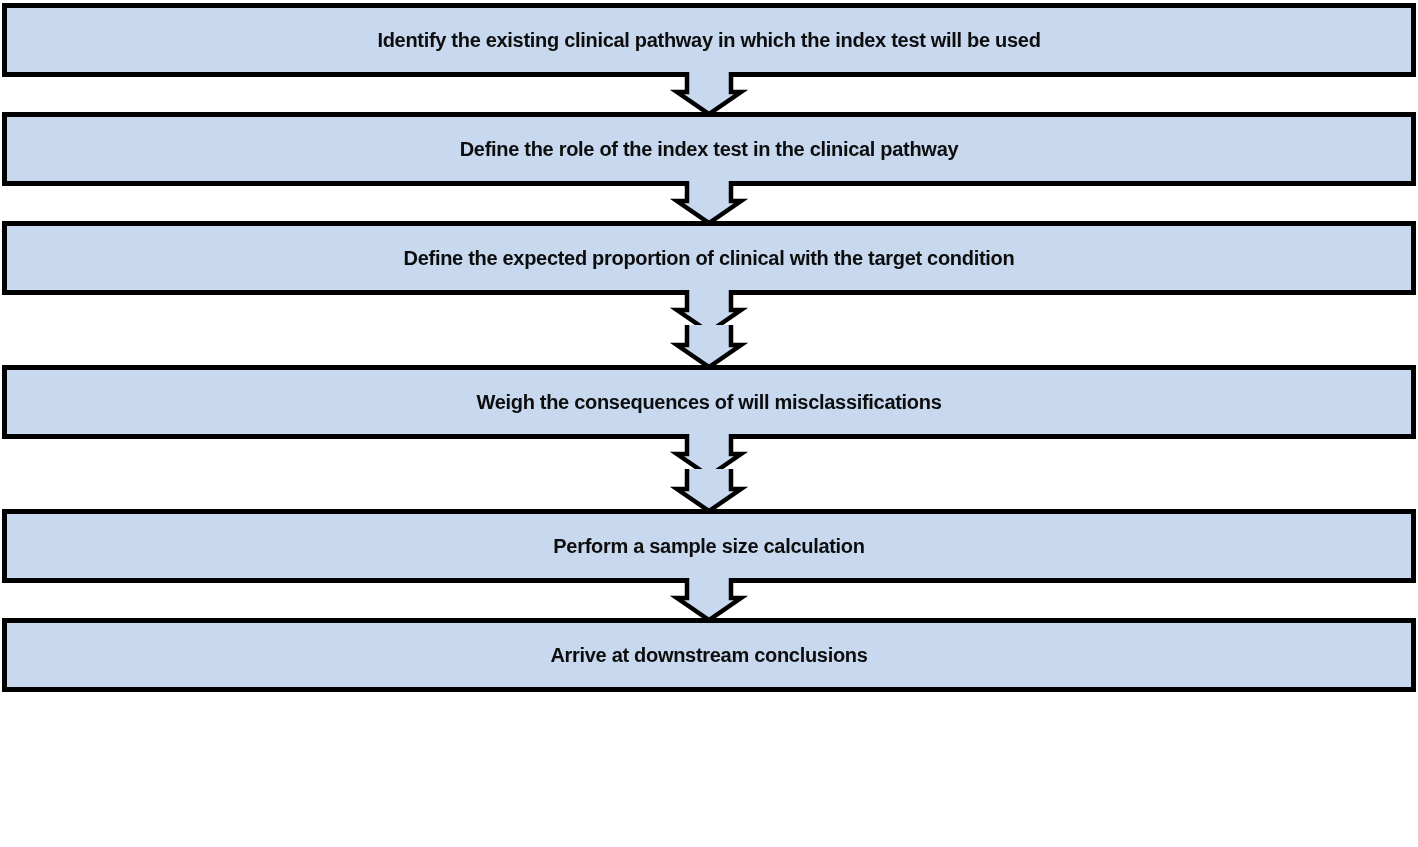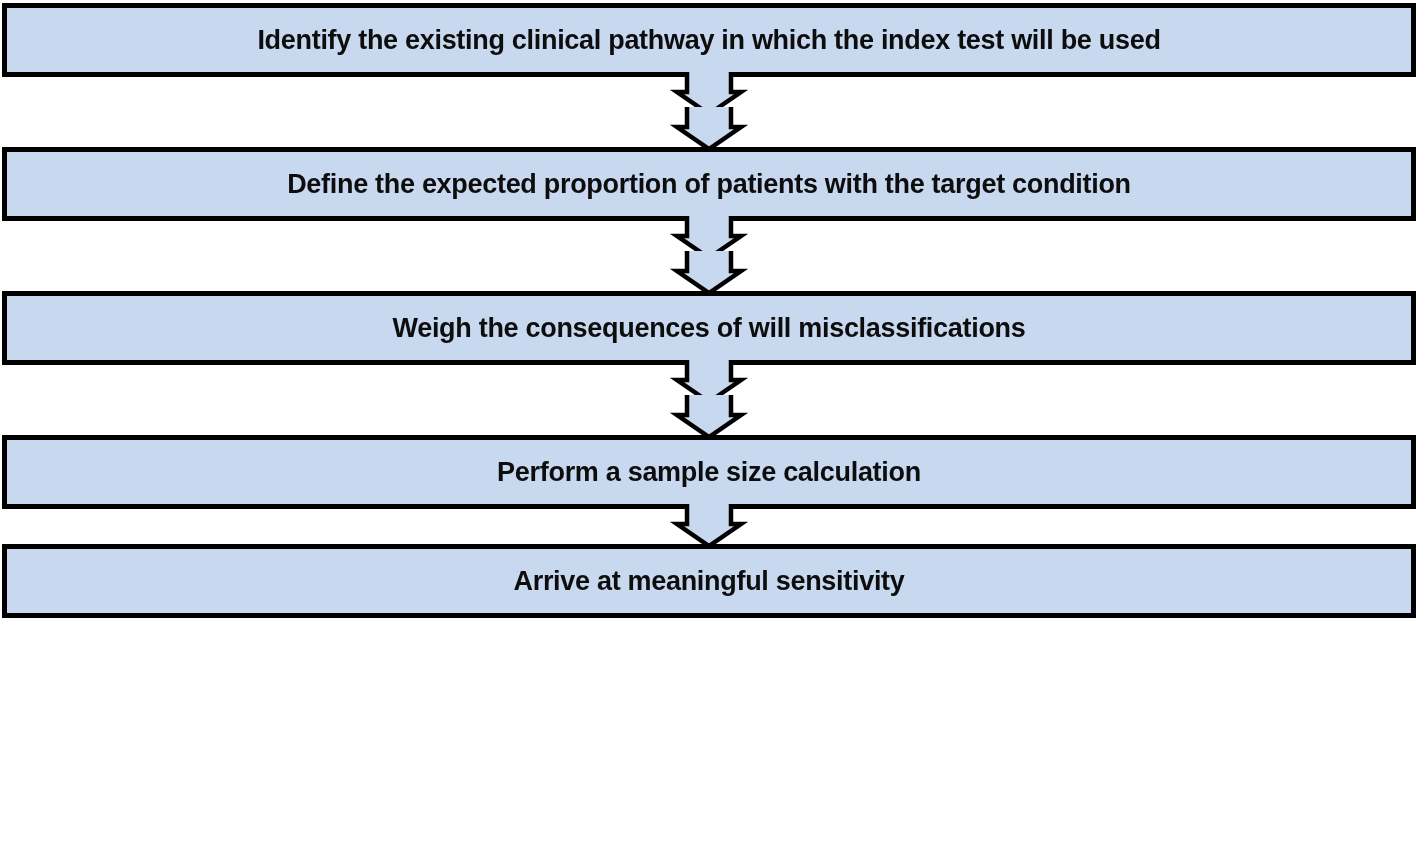--- a/index.html
+++ b/index.html
@@ -30,21 +30,21 @@
     border: 5px solid var(--border-color);
     background: var(--box-fill);
     display: flex;
     align-items: center;
     justify-content: center;
     position: relative;
     z-index: 1;
   }
   .step span {
     font-weight: bold;
-    font-size: 27px;
+    font-size: 20px;
     letter-spacing: -0.3px;
     color: var(--text-color);
     white-space: nowrap;
     text-align: center;
   }
   .connector {
     height: 35px;
     position: relative;
   }
   .connector svg {
@@ -73,29 +73,32 @@
     <div class="step">
       <span>Identify the existing clinical pathway in which the index test will be used</span>
     </div>
 
     <div class="connector">
       <svg viewBox="0 0 80 46" aria-hidden="true">
         <path d="M18 0 L18 20 L8 20 L40 42 L72 20 L62 20 L62 0"></path>
       </svg>
     </div>
 
+    <div class="step">
+      <span>Define the role of the index test in the clinical pathway</span>
+    </div>
 
     <div class="connector">
       <svg viewBox="0 0 80 46" aria-hidden="true">
         <path d="M18 0 L18 20 L8 20 L40 42 L72 20 L62 20 L62 0"></path>
       </svg>
     </div>
 
     <div class="step">
-      <span>Define the expected proportion of patients with the target condition</span>
+      <span>Define the expected proportion of clinical with the target condition</span>
     </div>
 
     <div class="connector">
       <svg viewBox="0 0 80 46" aria-hidden="true">
         <path d="M18 0 L18 20 L8 20 L40 42 L72 20 L62 20 L62 0"></path>
       </svg>
     </div>
 
 
     <div class="connector">
@@ -125,17 +128,17 @@
       <span>Perform a sample size calculation</span>
     </div>
 
     <div class="connector">
       <svg viewBox="0 0 80 46" aria-hidden="true">
         <path d="M18 0 L18 20 L8 20 L40 42 L72 20 L62 20 L62 0"></path>
       </svg>
     </div>
 
     <div class="step">
-      <span>Arrive at meaningful sensitivity</span>
+      <span>Arrive at downstream conclusions</span>
     </div>
 
   </div>
 </div>
 
 </body></html>

